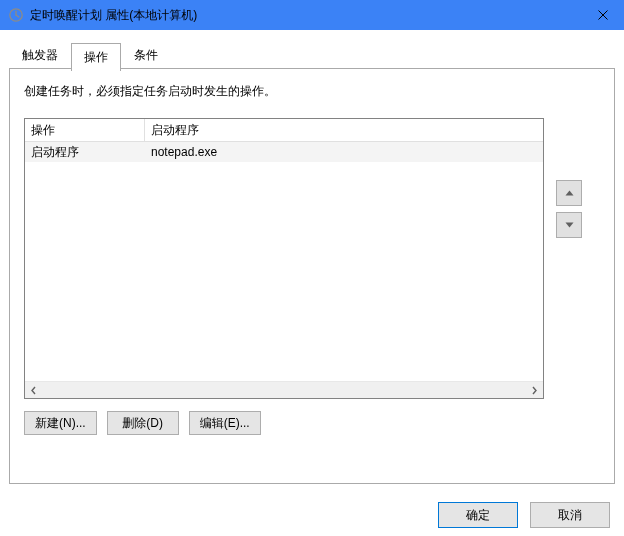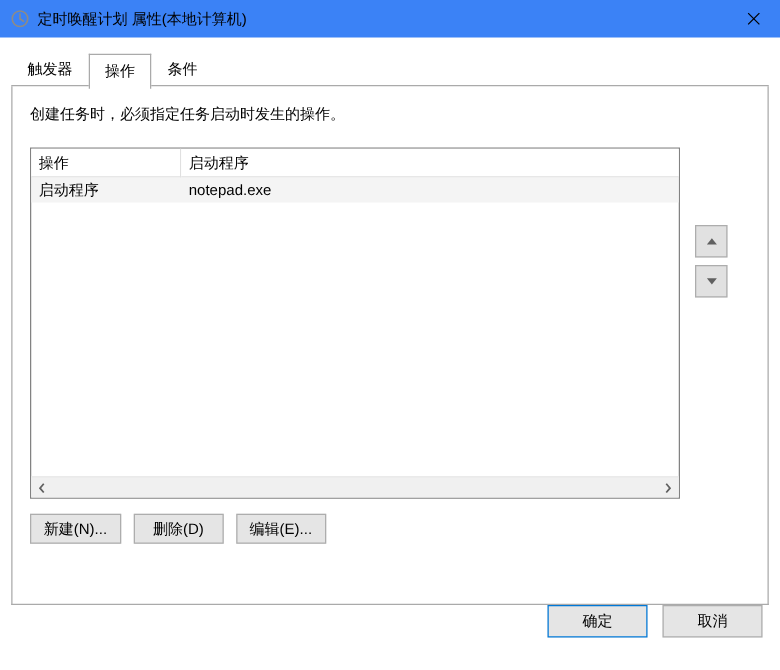--- a/index.html
+++ b/index.html
@@ -204,21 +204,21 @@
   align-items: center;
   justify-content: center;
   color: #000;
   cursor: default;
 }
 
 
 .dialog-footer {
   position: absolute;
   right: 14px;
-  bottom: 26px;
+  bottom: 8px;
   display: flex;
   gap: 12px;
   padding-left: 36px;
 }
 .dialog-footer .btn {
   min-width: 80px;
   height: 26px;
 }
 .dialog-footer .btn.default {
   border: 1px solid #0078d7;

